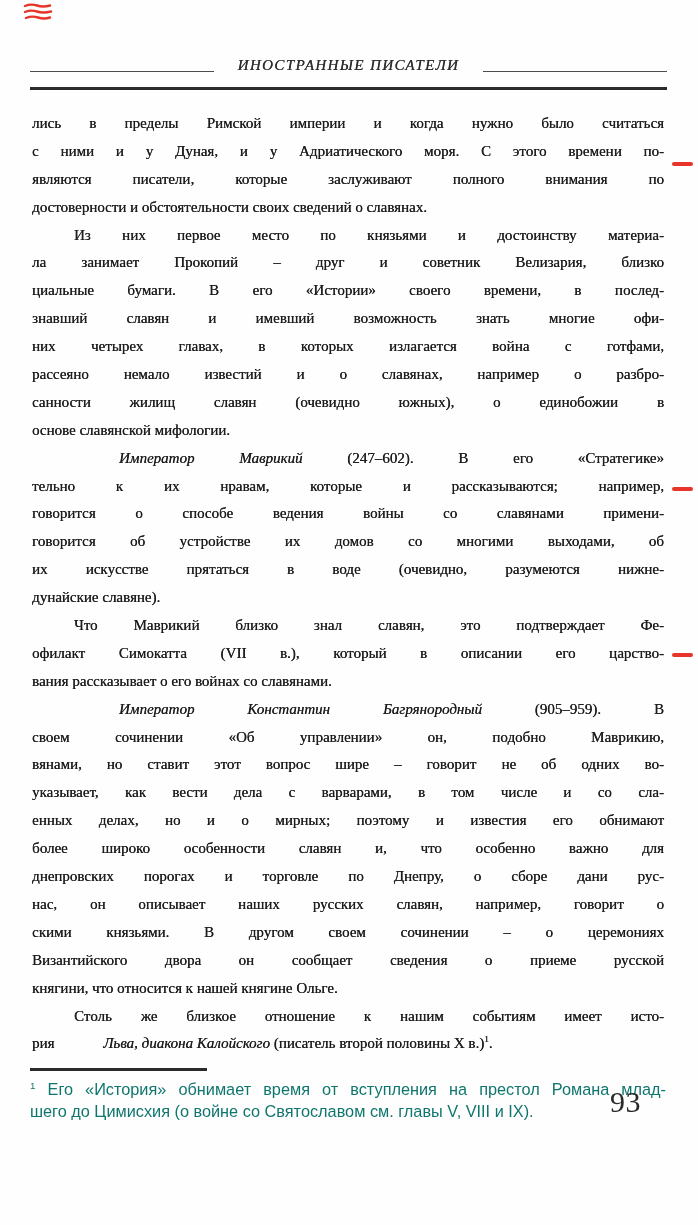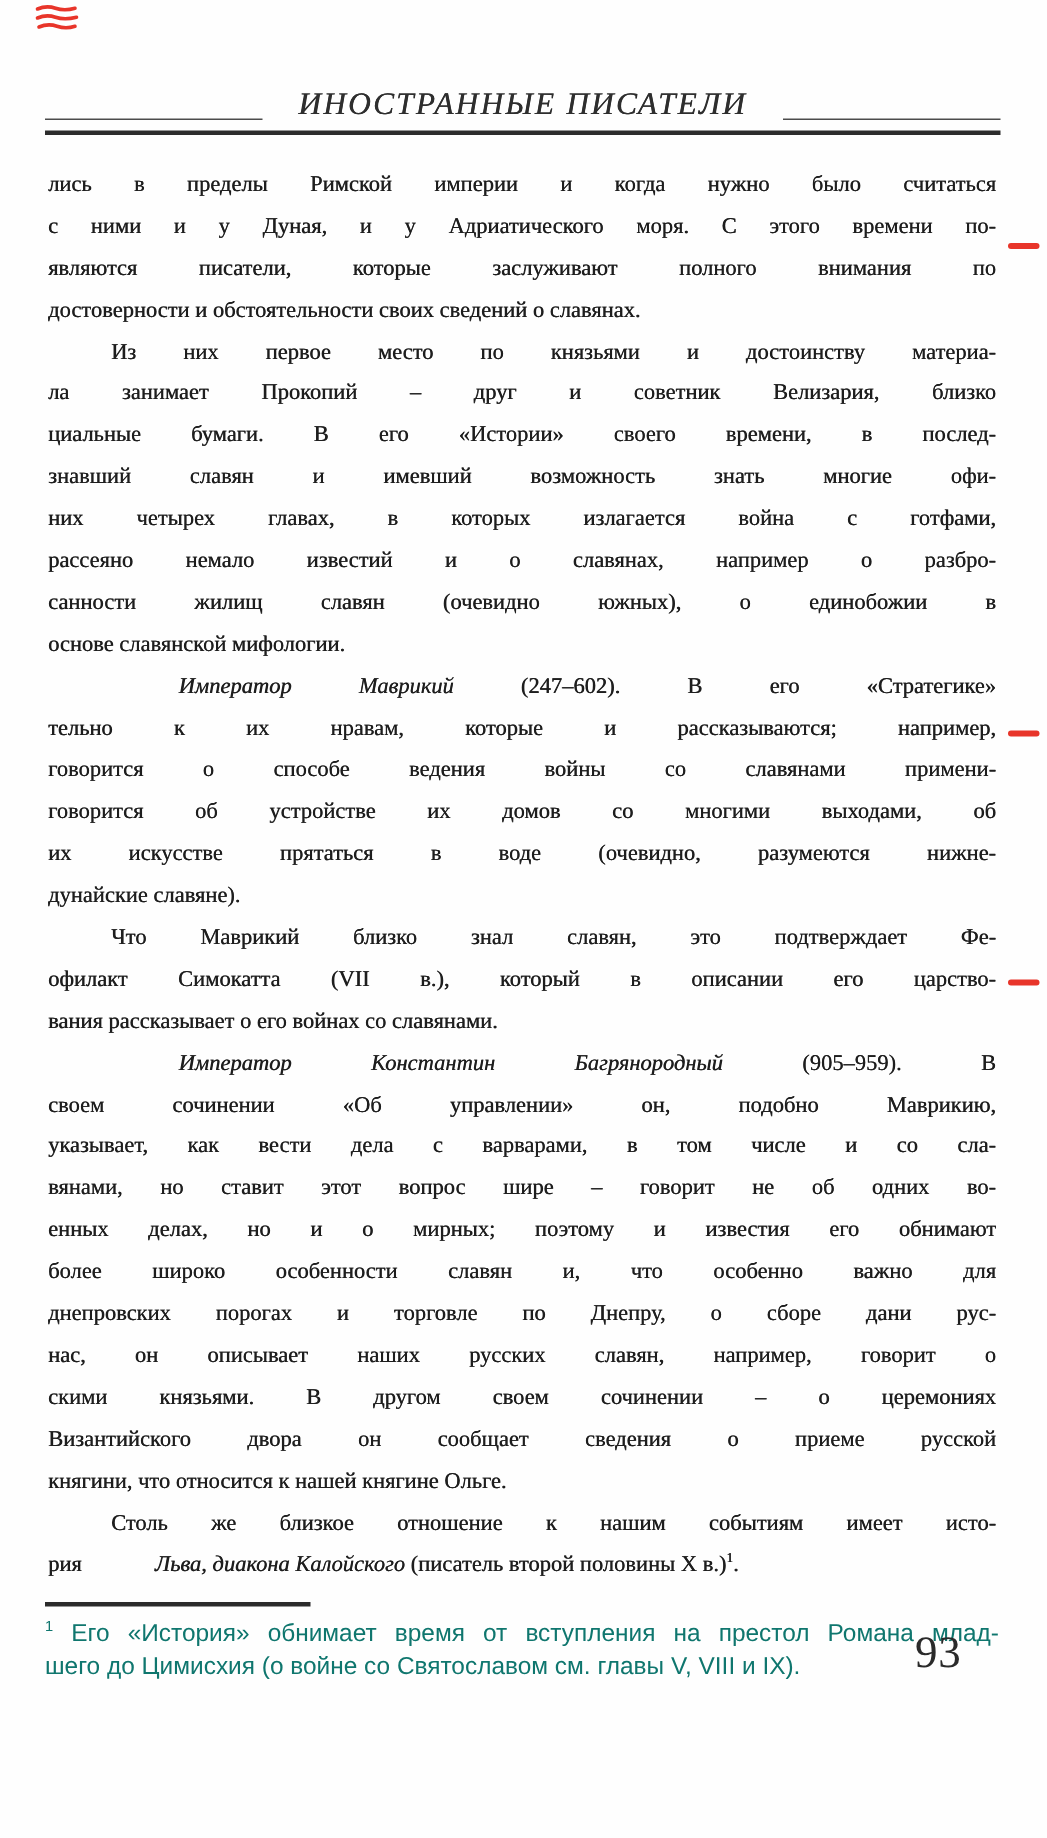--- a/index.html
+++ b/index.html
@@ -15,21 +15,21 @@
 
   
   .header-row{
     position:absolute;top:57px;left:30px;right:31px;
     display:flex;align-items:flex-end;
   }
   .header-side{flex:1;height:2px;border-bottom:1.6px solid #4c4c4c;margin-bottom:2px;}
   .header-title{
     margin:0 24px;
     font-style:italic;
-    font-size:21px;
+    font-size:15px;
     letter-spacing:1.4px;
     color:#2e2e2e;
     white-space:nowrap;
     text-shadow:0.2px 0 0 currentColor;
   }
   .header-thick{
     position:absolute;top:87px;left:30px;right:31px;height:2.6px;background:#2c2c2c;
   }
 
   
@@ -118,22 +118,22 @@
         <div class="line lastline"><span>дунайские славяне).</span></div>
       </div>
       <div class="paragraph">
         <div class="line indent"><span>Что Маврикий близко знал славян, это подтверждает Фе-</span></div>
         <div class="line"><span>офилакт Симокатта (VII в.), который в описании его царство-</span></div>
         <div class="line lastline"><span>вания рассказывает о его войнах со славянами.</span></div>
       </div>
       <div class="paragraph">
         <div class="line indent"><span class="it">Император Константин Багрянородный</span><span> (905–959). В</span></div>
         <div class="line"><span>своем сочинении «Об управлении» он, подобно Маврикию,</span></div>
+        <div class="line"><span>вянами, но ставит этот вопрос шире – говорит не об одних во-</span></div>
         <div class="line"><span>указывает, как вести дела с варварами, в том числе и со сла-</span></div>
-        <div class="line"><span>вянами, но ставит этот вопрос шире – говорит не об одних во-</span></div>
         <div class="line"><span>енных делах, но и о мирных; поэтому и известия его обнимают</span></div>
         <div class="line"><span>более широко особенности славян и, что особенно важно для</span></div>
         <div class="line"><span>днепровских порогах и торговле по Днепру, о сборе дани рус-</span></div>
         <div class="line"><span>нас, он описывает наших русских славян, например, говорит о</span></div>
         <div class="line"><span>скими князьями. В другом своем сочинении – о церемониях</span></div>
         <div class="line"><span>Византийского двора он сообщает сведения о приеме русской</span></div>
         <div class="line lastline"><span>княгини, что относится к нашей княгине Ольге.</span></div>
       </div>
       <div class="paragraph">
         <div class="line indent"><span>Столь же близкое отношение к нашим событиям имеет исто-</span></div>

